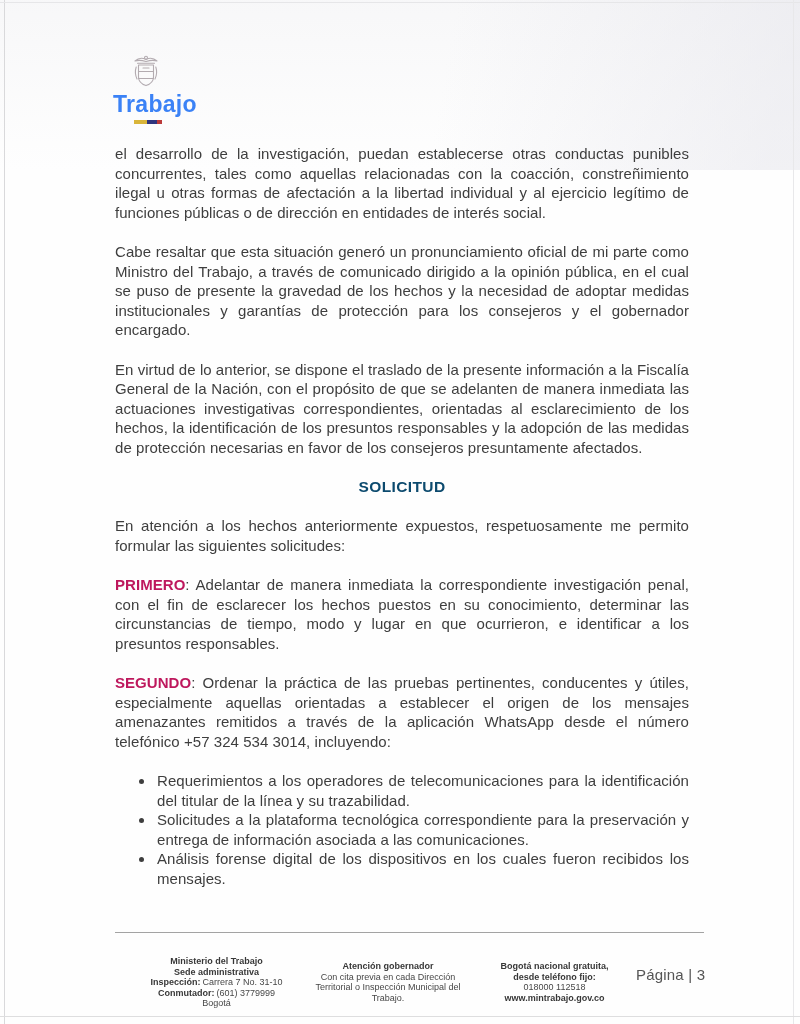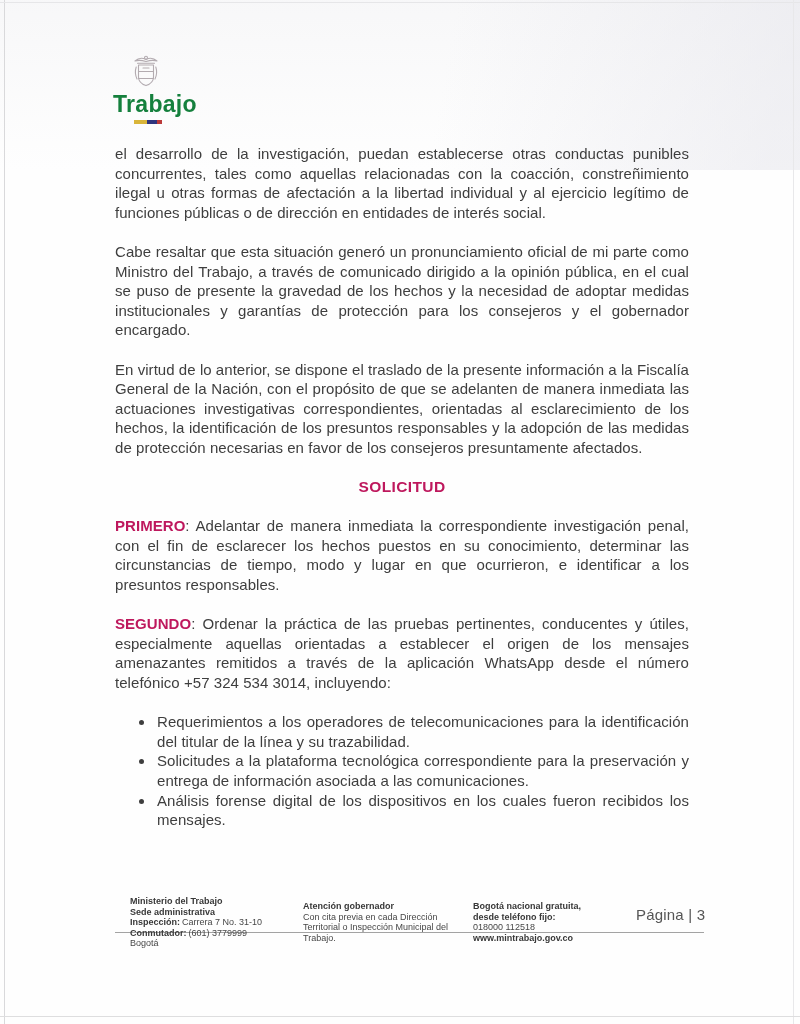--- a/index.html
+++ b/index.html
@@ -28,51 +28,51 @@
       linear-gradient(to bottom, rgba(232,232,236,0.30), rgba(255,255,255,0));
     pointer-events: none;
   }
   .sheet { position: absolute; inset: 0; filter: blur(0.25px); }
 
   
   .logo { position: absolute; left: 113px; top: 55px; }
   .emblem { display: block; margin-left: 20px; }
   .wordmark {
     font-size: 23px; font-weight: 600; letter-spacing: 0.3px;
-    color: #15803d; line-height: 24px; margin-top: 1px;
+    color: #3b82f6; line-height: 24px; margin-top: 1px;
   }
   .flagbar { display: flex; margin: 4px 0 0 21px; height: 4px; width: 28px; }
   .flagbar span { display: block; height: 100%; }
   .flag-y { width: 13px; }
   .flag-b { width: 10px; }
   .flag-r { width: 5px; }
 
   
   .content {
     position: absolute; left: 115px; top: 144px; width: 574px;
     font-size: 15px; line-height: 19.6px; color: #3e3e3e;
     letter-spacing: 0.05px;
   }
   .content p { margin: 0 0 19.6px 0; text-align: justify; }
   .content b, .content .lead { font-weight: bold; color: #be185d; }
   .heading {
     margin: 0 0 19.6px 0; text-align: center; font-weight: bold;
-    font-size: 15.5px; color: #be185d; letter-spacing: 0.4px;
+    font-size: 15.5px; color: #0c4a6e; letter-spacing: 0.4px;
   }
   ul.bullets { margin: 0; padding: 0 0 0 40px; }
   ul.bullets li { text-align: justify; margin: 0; padding-left: 2px; }
 
   
   .footer-rule {
     position: absolute; left: 115px; top: 932px; width: 589px; height: 1px;
     background: #a3a3a3;
   }
   .footer {
-    position: absolute; left: 130px; top: 896px; width: 640px;
-    display: flex; font-size: 9px; line-height: 10.5px; color: #474747;
+    position: absolute; left: 130px; top: 956px; width: 640px;
+    display: flex; font-size: 9px; line-height: 10.5px; color: #474747; text-align: center;
   }
   .footer b { color: #383838; margin-right: 2px; }
   .fb { font-weight: bold; color: #383838; }
   .fcol1 { width: 173px; }
   .fcol2 { width: 170px; padding-top: 5px; }
   .fcol3 { width: 163px; padding-top: 5px; }
   .fcol4 { padding-top: 14px; font-size: 15px; color: #555; letter-spacing: 0.2px; }
 </style>
 </head>
 <body>
@@ -105,20 +105,21 @@
         <span class="flag-b" style="background: rgb(48, 53, 126);"></span>
         <span class="flag-r" style="background: rgb(187, 58, 58);"></span>
       </div>
     </div>
 
     <div class="content">
       <p>el desarrollo de la investigación, puedan establecerse otras conductas punibles concurrentes, tales como aquellas relacionadas con la coacción, constreñimiento ilegal u otras formas de afectación a la libertad individual y al ejercicio legítimo de funciones públicas o de dirección en entidades de interés social.</p>
       <p>Cabe resaltar que esta situación generó un pronunciamiento oficial de mi parte como Ministro del Trabajo, a través de comunicado dirigido a la opinión pública, en el cual se puso de presente la gravedad de los hechos y la necesidad de adoptar medidas institucionales y garantías de protección para los consejeros y el gobernador encargado.</p>
       <p>En virtud de lo anterior, se dispone el traslado de la presente información a la Fiscalía General de la Nación, con el propósito de que se adelanten de manera inmediata las actuaciones investigativas correspondientes, orientadas al esclarecimiento de los hechos, la identificación de los presuntos responsables y la adopción de las medidas de protección necesarias en favor de los consejeros presuntamente afectados.</p>
       <div class="heading">SOLICITUD</div>
+      <p>En atención a los hechos anteriormente expuestos, respetuosamente me permito formular las siguientes solicitudes:</p>
       <p><b class="lead">PRIMERO</b><span>: Adelantar de manera inmediata la correspondiente investigación penal, con el fin de esclarecer los hechos puestos en su conocimiento, determinar las circunstancias de tiempo, modo y lugar en que ocurrieron, e identificar a los presuntos responsables.</span></p>
       <p><b class="lead">SEGUNDO</b><span>: Ordenar la práctica de las pruebas pertinentes, conducentes y útiles, especialmente aquellas orientadas a establecer el origen de los mensajes amenazantes remitidos a través de la aplicación WhatsApp desde el número telefónico +57 324 534 3014, incluyendo:</span></p>
       <ul class="bullets">
         <li>Requerimientos a los operadores de telecomunicaciones para la identificación del titular de la línea y su trazabilidad.</li>
         <li>Solicitudes a la plataforma tecnológica correspondiente para la preservación y entrega de información asociada a las comunicaciones.</li>
         <li>Análisis forense digital de los dispositivos en los cuales fueron recibidos los mensajes.</li>
       </ul>
     </div>
 
     <div class="footer-rule"></div>

